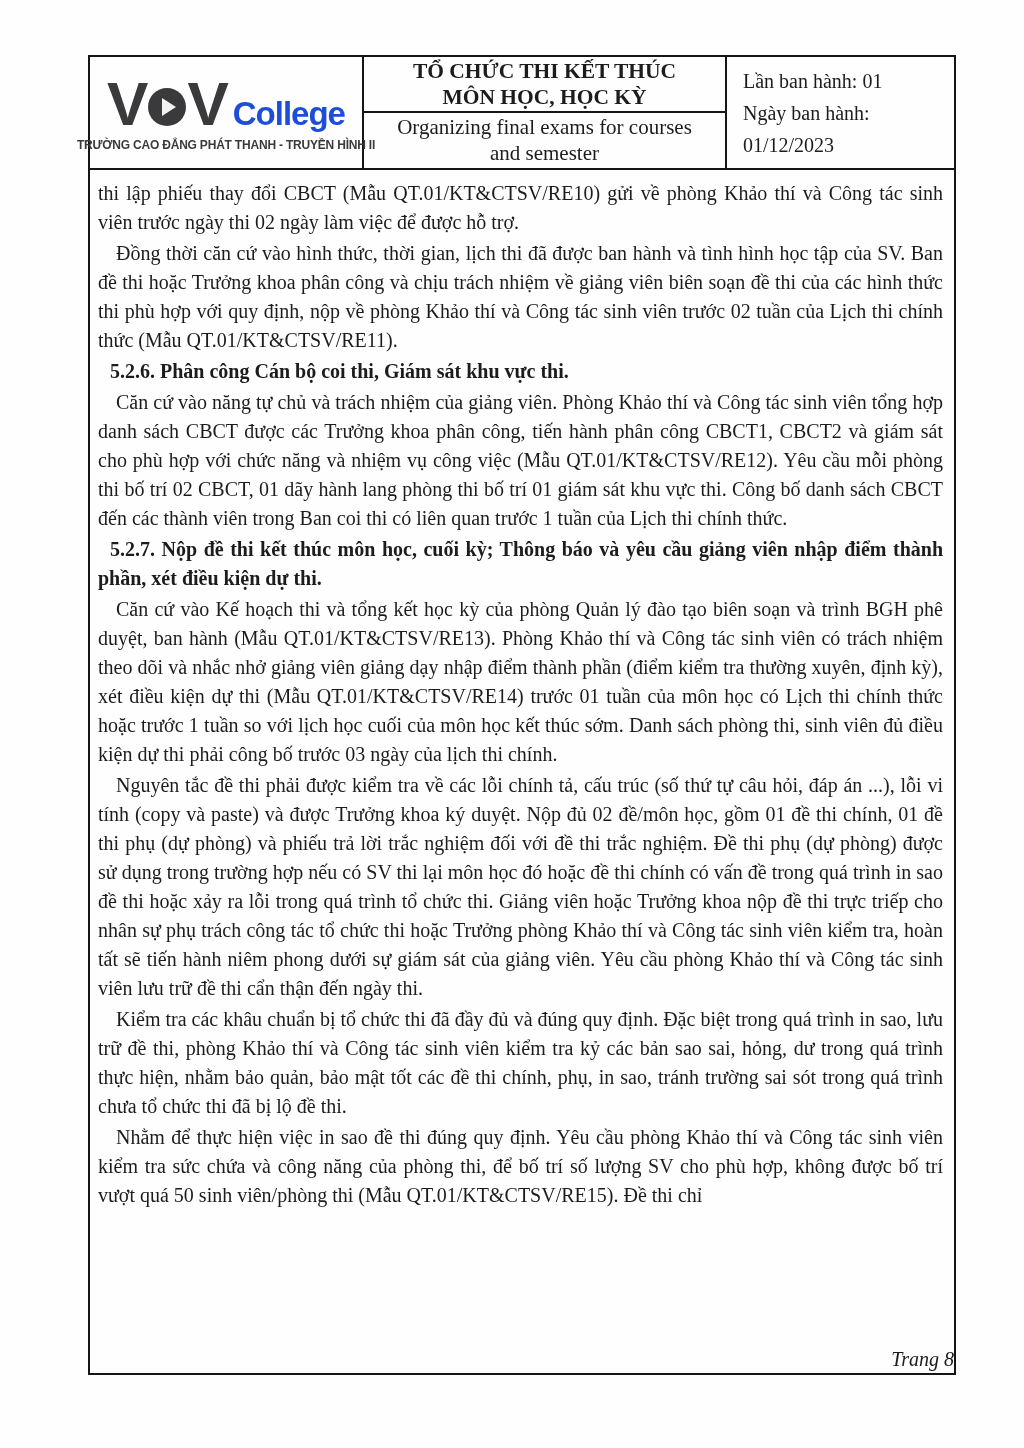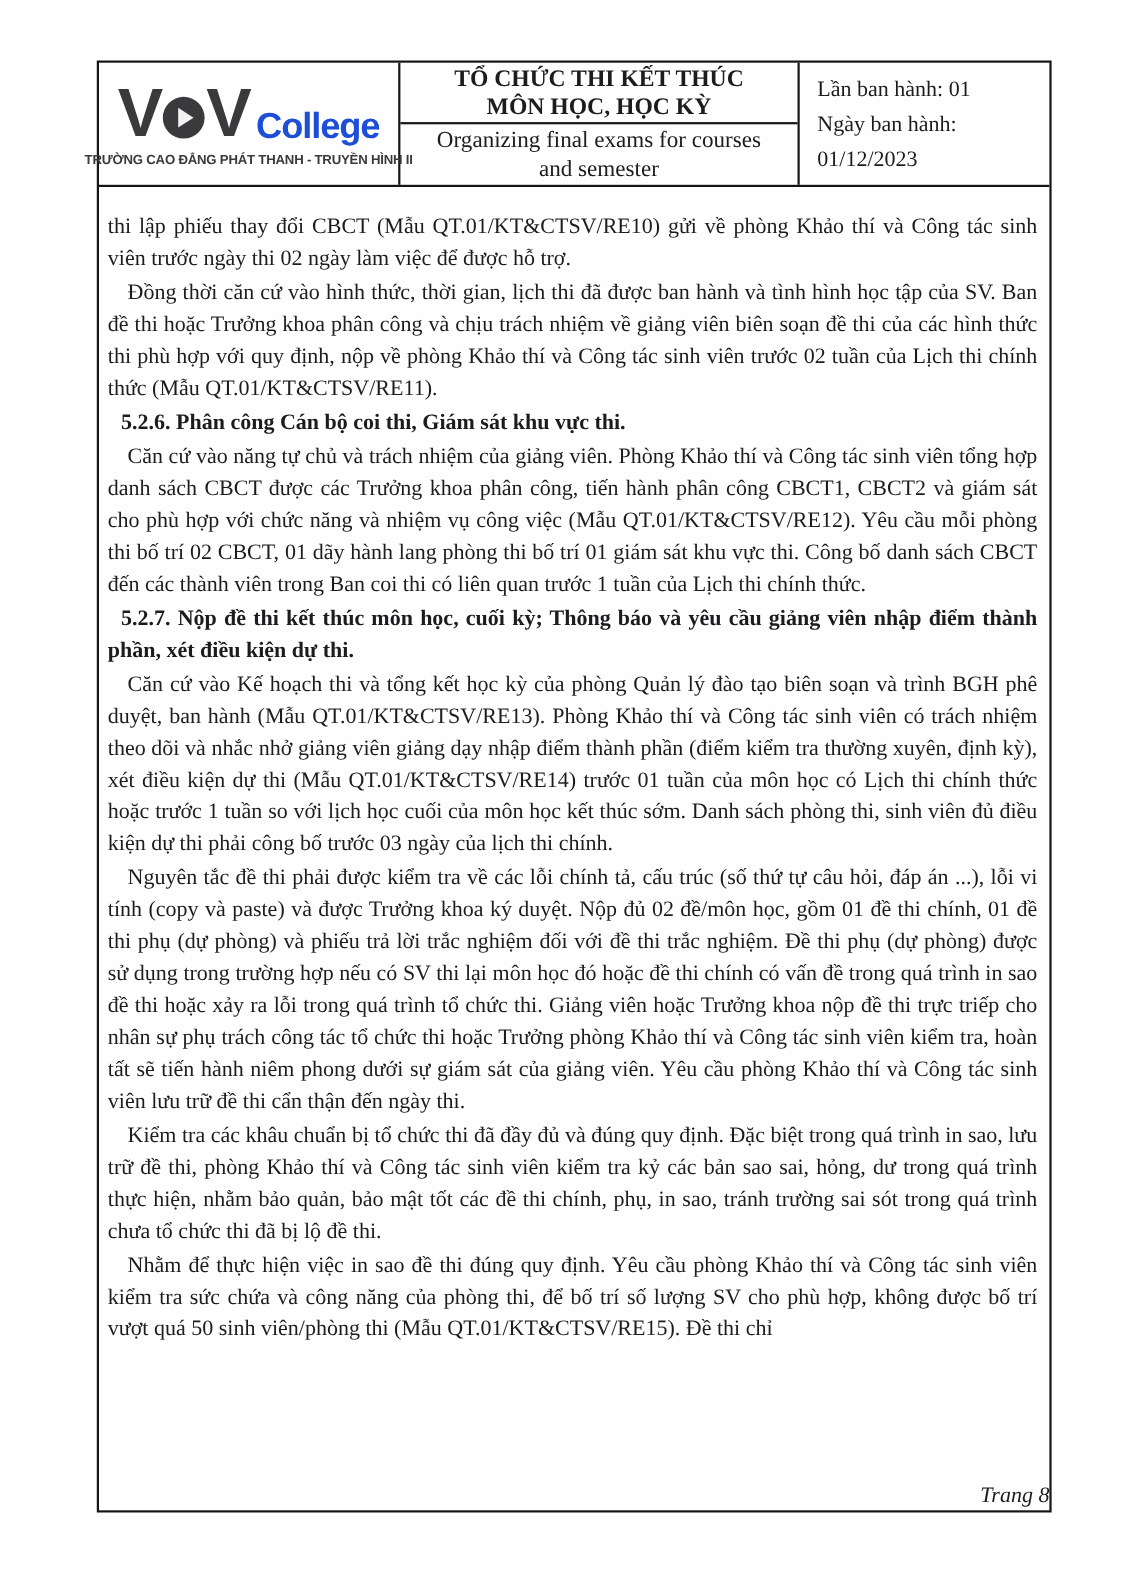--- a/index.html
+++ b/index.html
@@ -101,21 +101,21 @@
   .cell-info {
     flex: 1;
     display: flex; flex-direction: column;
     justify-content: center;
     padding-left: 16px;
     font-size: 20px;
     line-height: 32px;
   }
   
   .doc-body {
-    padding: 22px 11px 0 8px;
+    padding: 9px 11px 0 8px;
     font-size: 20px;
     line-height: 29px;
     text-align: justify;
   }
   .doc-body p { margin-bottom: 2px; }
   .p-cont { text-indent: 0; }
   .p-ind  { text-indent: 18px; }
   .h-sec  {
     font-weight: 700;
     text-indent: 12px;

